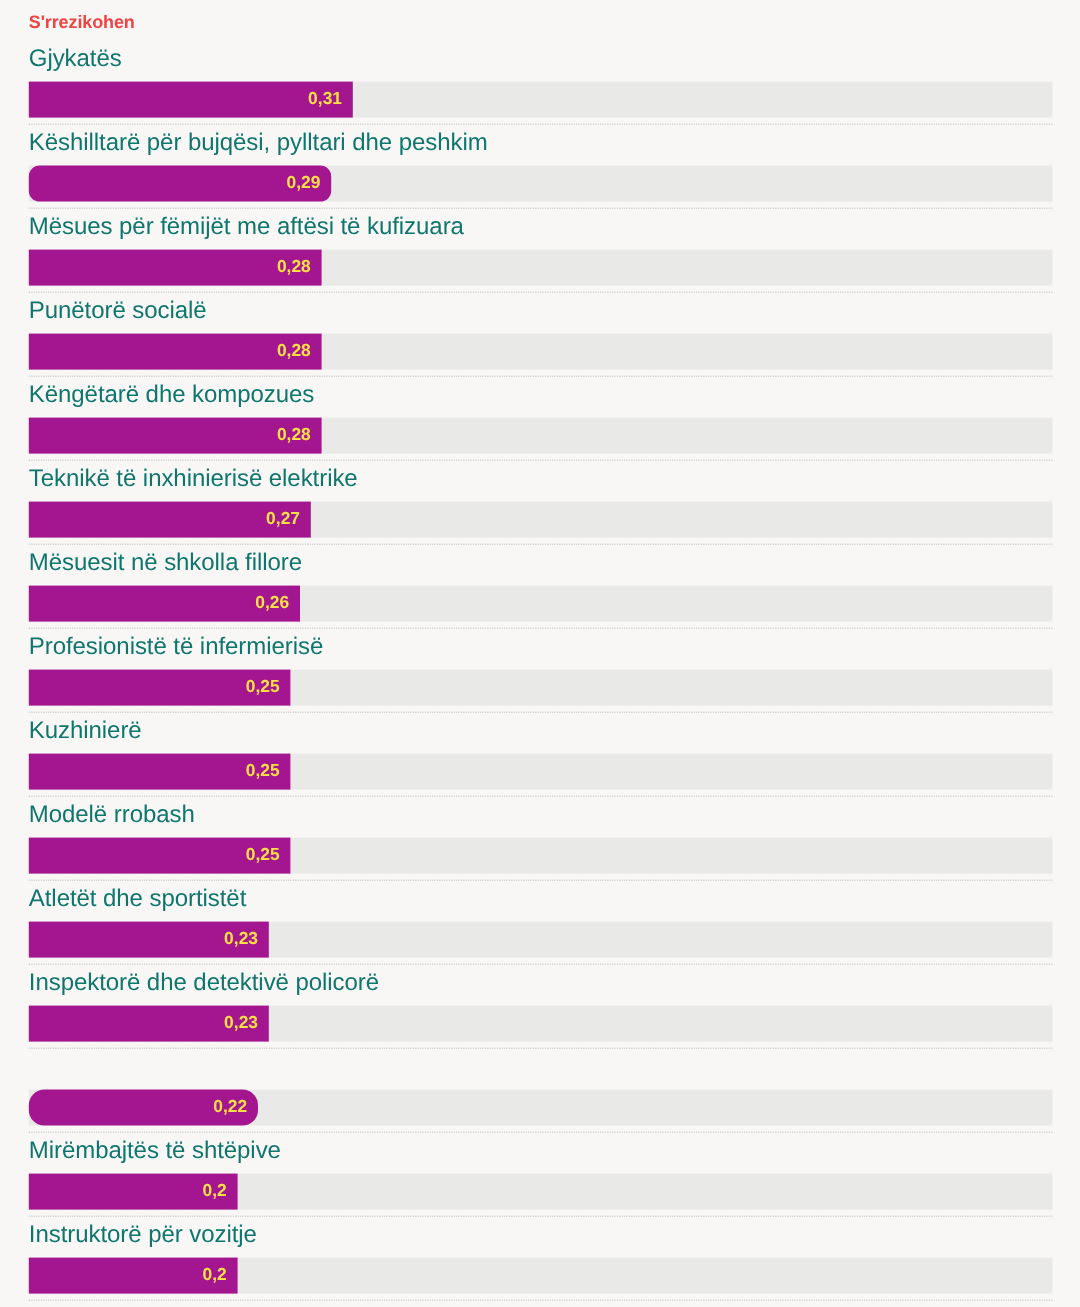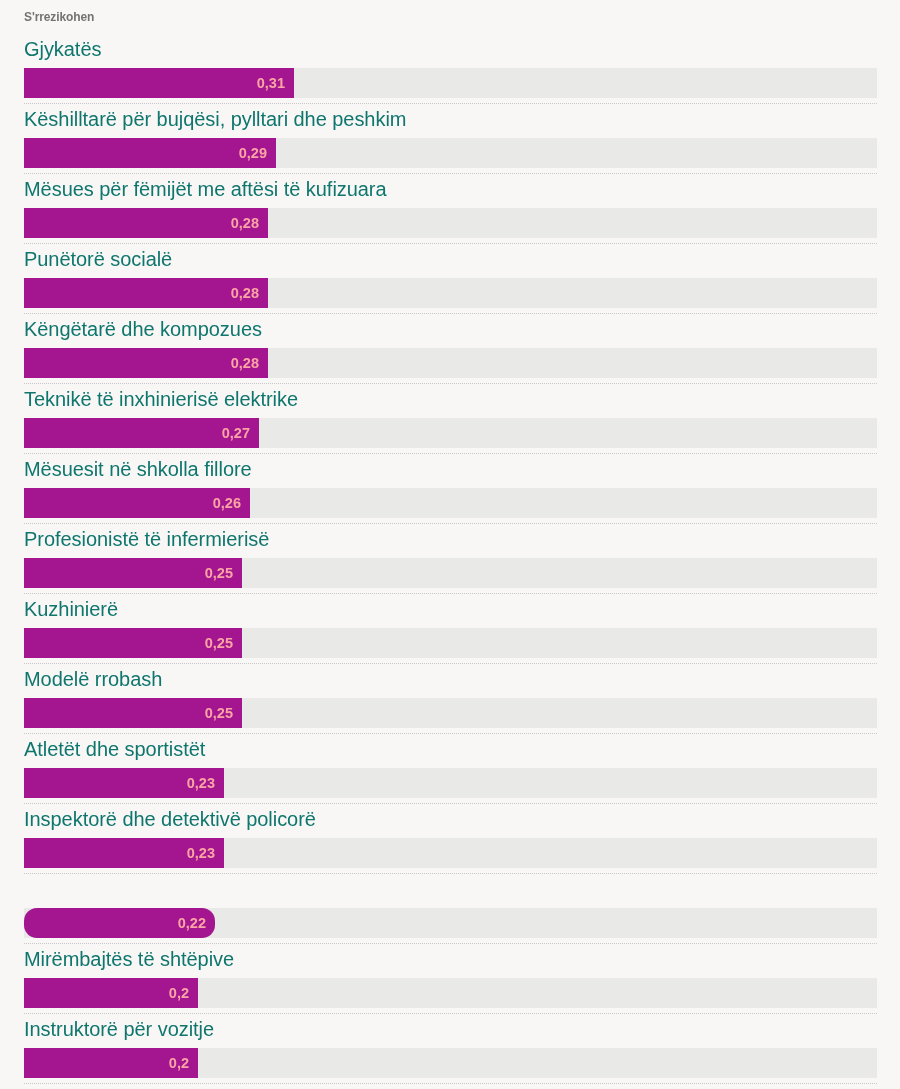--- a/index.html
+++ b/index.html
@@ -19,23 +19,23 @@
     width: 900px;
     height: 1089px;
     box-sizing: border-box;
     padding: 0;
   }
 
   .chart-title {
     position: absolute;
     left: 24px;
     top: 10px;
-    font-size: 12px;
+    font-size: 15px;
     font-weight: bold;
-    color: #737373;
+    color: #ef4444;
     letter-spacing: -0.1px;
     white-space: nowrap;
   }
 
   .rows {
     position: absolute;
     left: 0;
     top: 37px;
     width: 900px;
   }
@@ -77,21 +77,21 @@
   }
 
   .bar-value {
     position: absolute;
     right: 9px;
     top: 0;
     height: 36px;
     line-height: 30px;
     font-size: 14.5px;
     font-weight: bold;
-    color: #fca5a5;
+    color: #fde047;
     white-space: nowrap;
     letter-spacing: 0px;
   }
 
   .row-sep {
     position: absolute;
     left: 24px;
     top: 66px;
     width: 853px;
     height: 0;
@@ -111,21 +111,21 @@
         <div class="bar-track">
           <div class="bar-fill" style="width: 270px; background: rgb(164, 22, 143);">
             <div class="bar-value">0,31</div>
           </div>
         </div>
         <div class="row-sep"></div>
       </div>
       <div class="row">
         <div class="row-label">Këshilltarë për bujqësi, pylltari dhe peshkim</div>
         <div class="bar-track">
-          <div class="bar-fill" style="width: 252px; background: rgb(164, 22, 143);">
+          <div class="bar-fill" style="width: 252px; background: rgb(164, 22, 143); border-radius: 9px;">
             <div class="bar-value">0,29</div>
           </div>
         </div>
         <div class="row-sep"></div>
       </div>
       <div class="row">
         <div class="row-label">Mësues për fëmijët me aftësi të kufizuara</div>
         <div class="bar-track">
           <div class="bar-fill" style="width: 244px; background: rgb(164, 22, 143);">
             <div class="bar-value">0,28</div>

